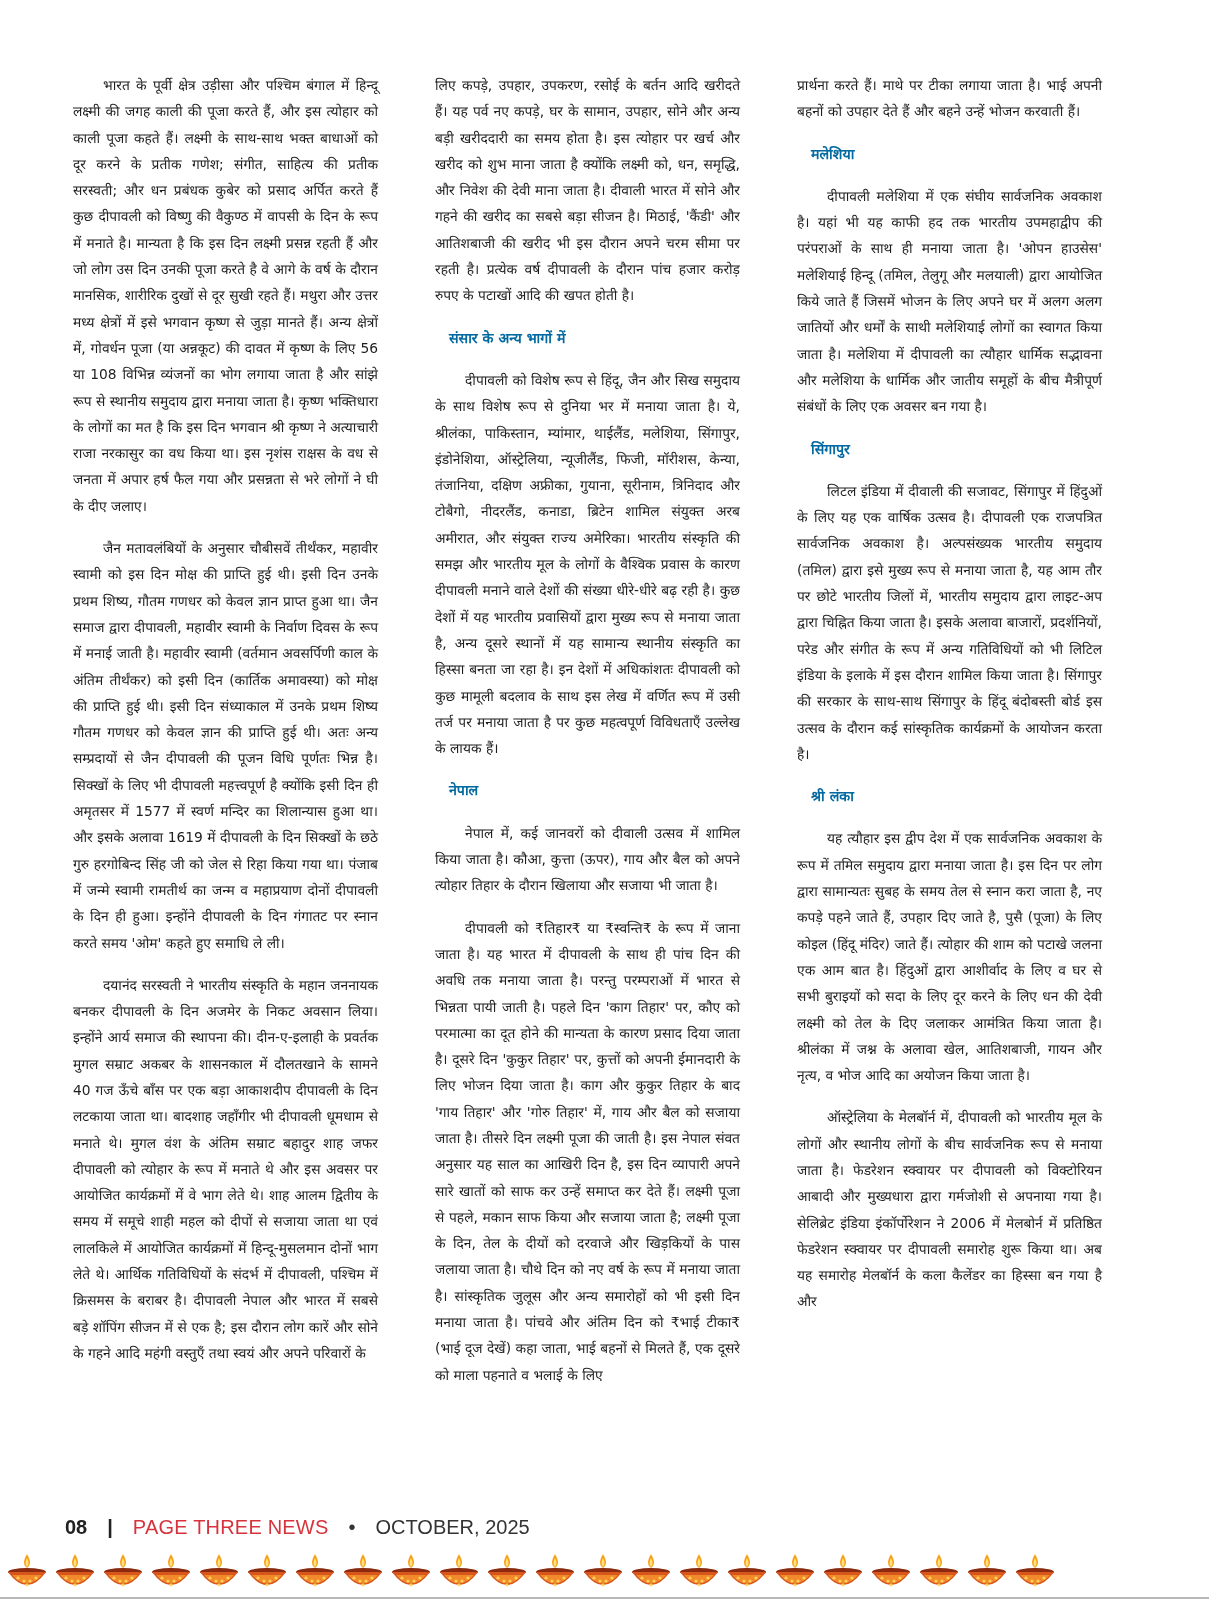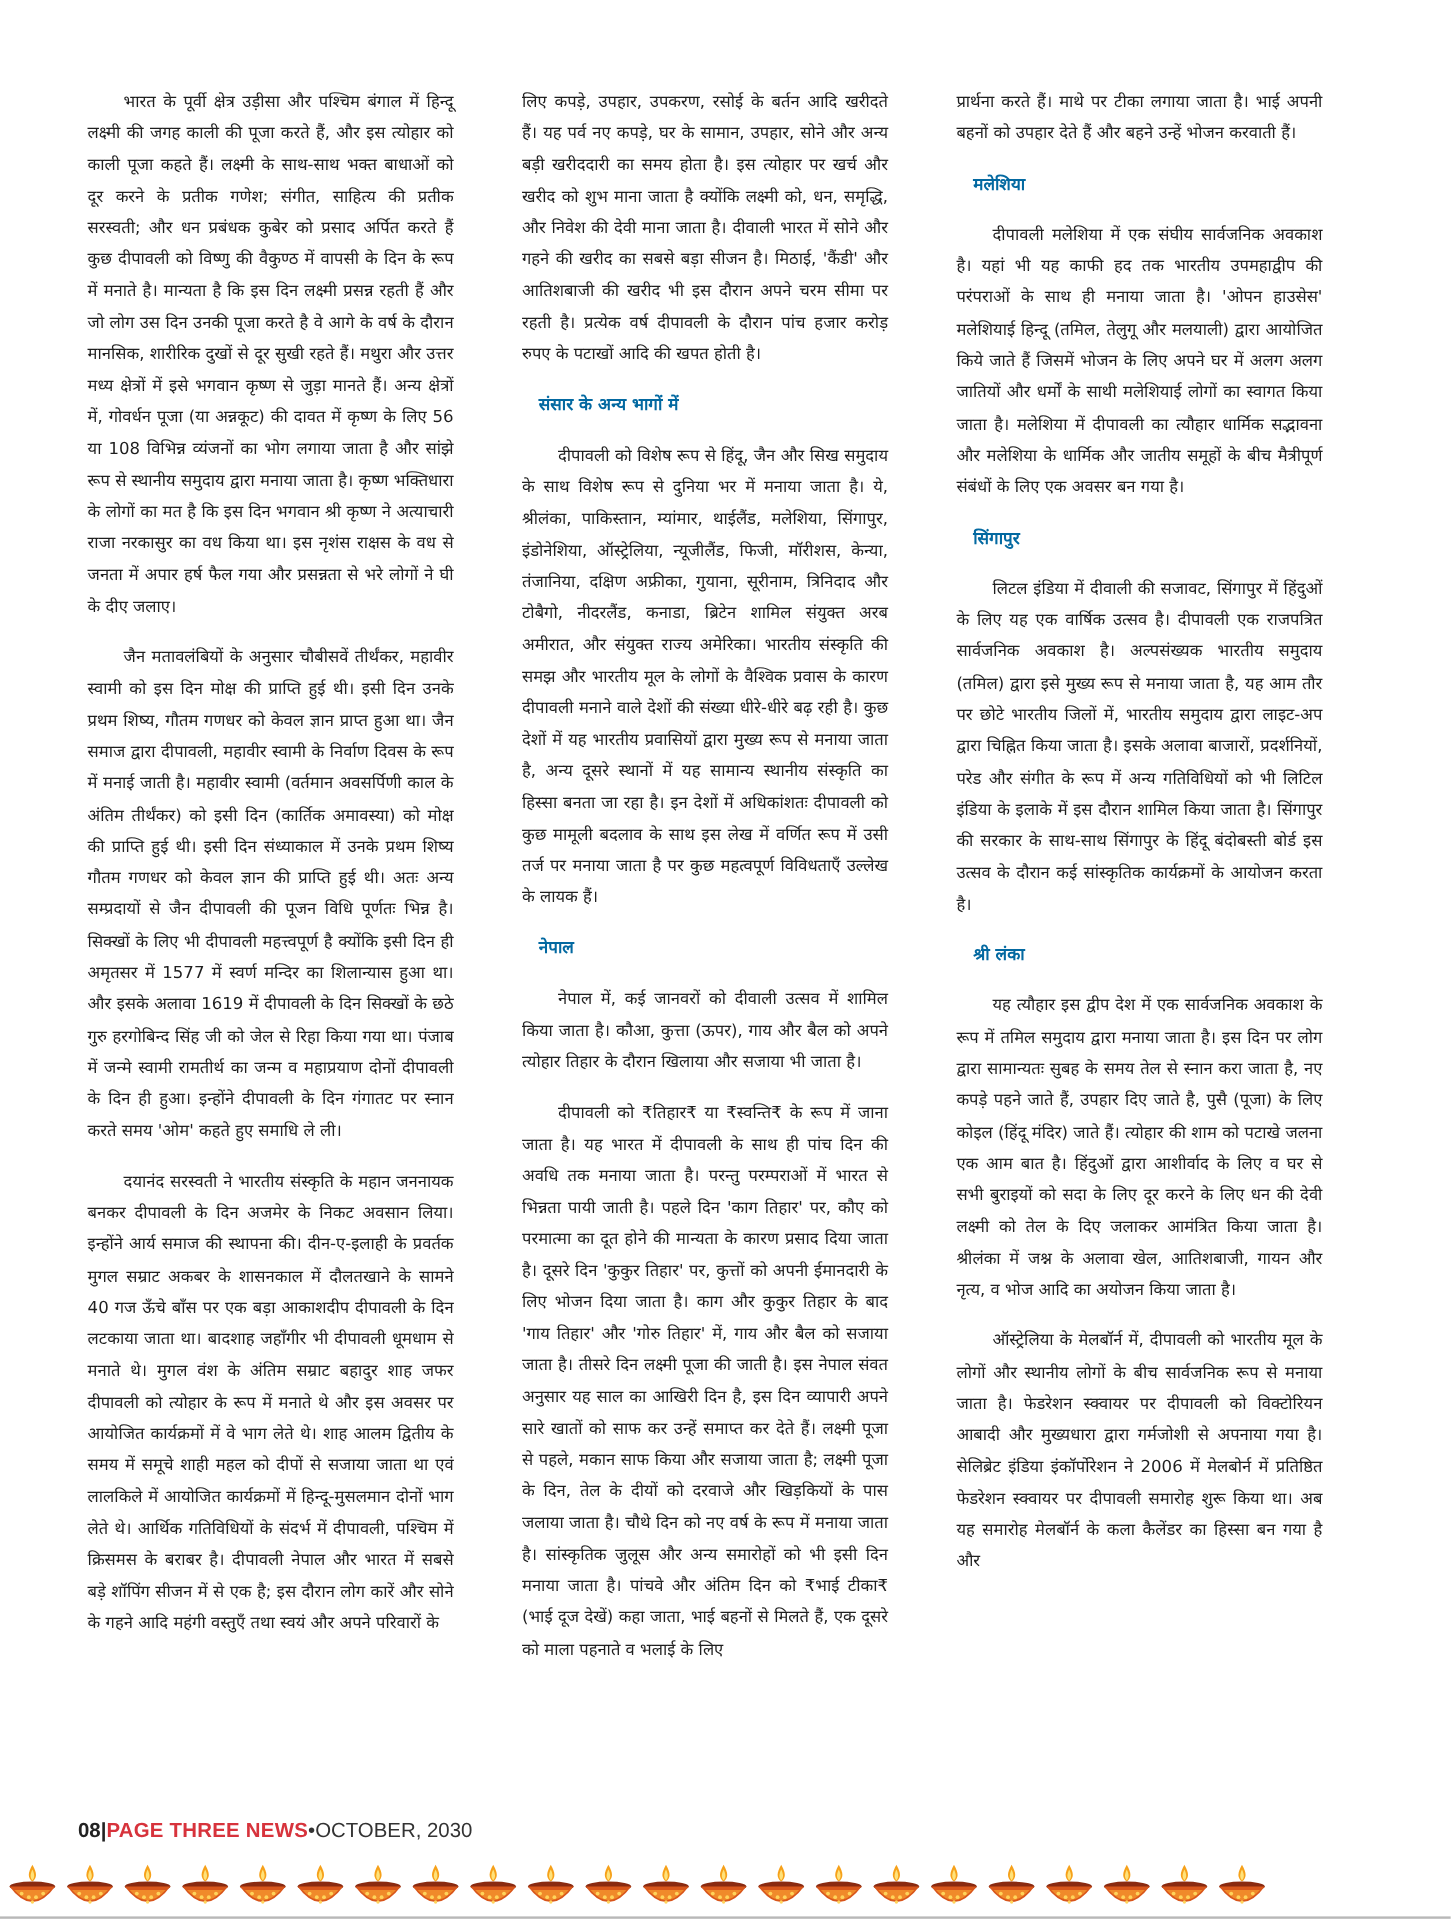--- a/index.html
+++ b/index.html
@@ -10,24 +10,24 @@
   .columns {
     position: absolute; top: 56px; left: 57px; width: 1097px; height: 1420px;
     display: grid; grid-template-columns: 337px 337px 337px; column-gap: 25px;
   }
   .col { overflow: hidden; font-size: 13.8px; line-height: 26.3px; text-align: justify; }
   .col p { margin: 16px; text-indent: 30px; }
   .col p.noindent { text-indent: 0; }
   .col h3 { margin: 0; font-size: 14.2px; font-weight: bold; line-height: 26.3px; padding-left: 30px; color: #0369a1; }
   .footer {
     position: absolute; top: 1516px; left: 65px; font-family: "Liberation Sans", sans-serif;
-    font-size: 17px; display: flex; align-items: flex-start; gap: 0; color: #222;
+    font-size: 20px; display: flex; align-items: flex-start; gap: 20px; color: #222;
   }
   .footer .pg { font-weight: bold; }
-  .footer .brand { color: #d7333c; font-weight: bold; letter-spacing: 0.2px; }
+  .footer .brand { color: #d7333c; font-weight: normal; letter-spacing: 0.2px; }
   .footer .date { color: #333; }
   .diyas { position: absolute; top: 1552px; left: 0; width: 1209px; height: 44px; display: flex; gap: 6px; padding-left: 6px; overflow: hidden; }
   .diya { width: 42px; height: 40px; flex: 0 0 42px; position: relative; }
   .bottom-rule { position: absolute; top: 1597px; left: 0; width: 1209px; height: 2px; background: #b8b8b8; }
 </style>
 </head>
 <body>
 
 <div class="columns">
   <div class="col">
@@ -53,21 +53,21 @@
       <p>यह त्यौहार इस द्वीप देश में एक सार्वजनिक अवकाश के रूप में तमिल समुदाय द्वारा मनाया जाता है। इस दिन पर लोग द्वारा सामान्यतः सुबह के समय तेल से स्नान करा जाता है, नए कपड़े पहने जाते हैं, उपहार दिए जाते है, पुसै (पूजा) के लिए कोइल (हिंदू मंदिर) जाते हैं। त्योहार की शाम को पटाखे जलना एक आम बात है। हिंदुओं द्वारा आशीर्वाद के लिए व घर से सभी बुराइयों को सदा के लिए दूर करने के लिए धन की देवी लक्ष्मी को तेल के दिए जलाकर आमंत्रित किया जाता है। श्रीलंका में जश्न के अलावा खेल, आतिशबाजी, गायन और नृत्य, व भोज आदि का अयोजन किया जाता है।</p>
       <p>ऑस्ट्रेलिया के मेलबॉर्न में, दीपावली को भारतीय मूल के लोगों और स्थानीय लोगों के बीच सार्वजनिक रूप से मनाया जाता है। फेडरेशन स्क्वायर पर दीपावली को विक्टोरियन आबादी और मुख्यधारा द्वारा गर्मजोशी से अपनाया गया है। सेलिब्रेट इंडिया इंकॉर्पोरेशन ने 2006 में मेलबोर्न में प्रतिष्ठित फेडरेशन स्क्वायर पर दीपावली समारोह शुरू किया था। अब यह समारोह मेलबॉर्न के कला कैलेंडर का हिस्सा बन गया है और</p>
     </div>
 </div>
 
 <div class="footer">
   <span class="pg">08</span>
   <span class="pg">|</span>
   <span class="brand">PAGE THREE NEWS</span>
   <span class="date">•</span>
-  <span class="date">OCTOBER, 2030</span>
+  <span class="date">OCTOBER, 2025</span>
 </div>
 
 <div class="diyas">
     <span class="diya"><svg width="42" height="40" viewBox="0 0 42 40">
   <path d="M21 2 C17 9 17 13 21 16 C25 13 25 9 21 2 Z" fill="#f6a11a"></path>
   <path d="M21 6 C19 10 19 13 21 15 C23 13 23 10 21 6 Z" fill="#ffe27a"></path>
   <ellipse cx="21" cy="20" rx="19" ry="4" fill="#8a2a10"></ellipse>
   <path d="M2 20 Q21 46 40 20 Z" fill="#d8561b"></path>
   <path d="M6 23 Q21 40 36 23 Z" fill="#f08a2a"></path>
   <circle cx="12" cy="26" r="1.6" fill="#ffd35a"></circle>

